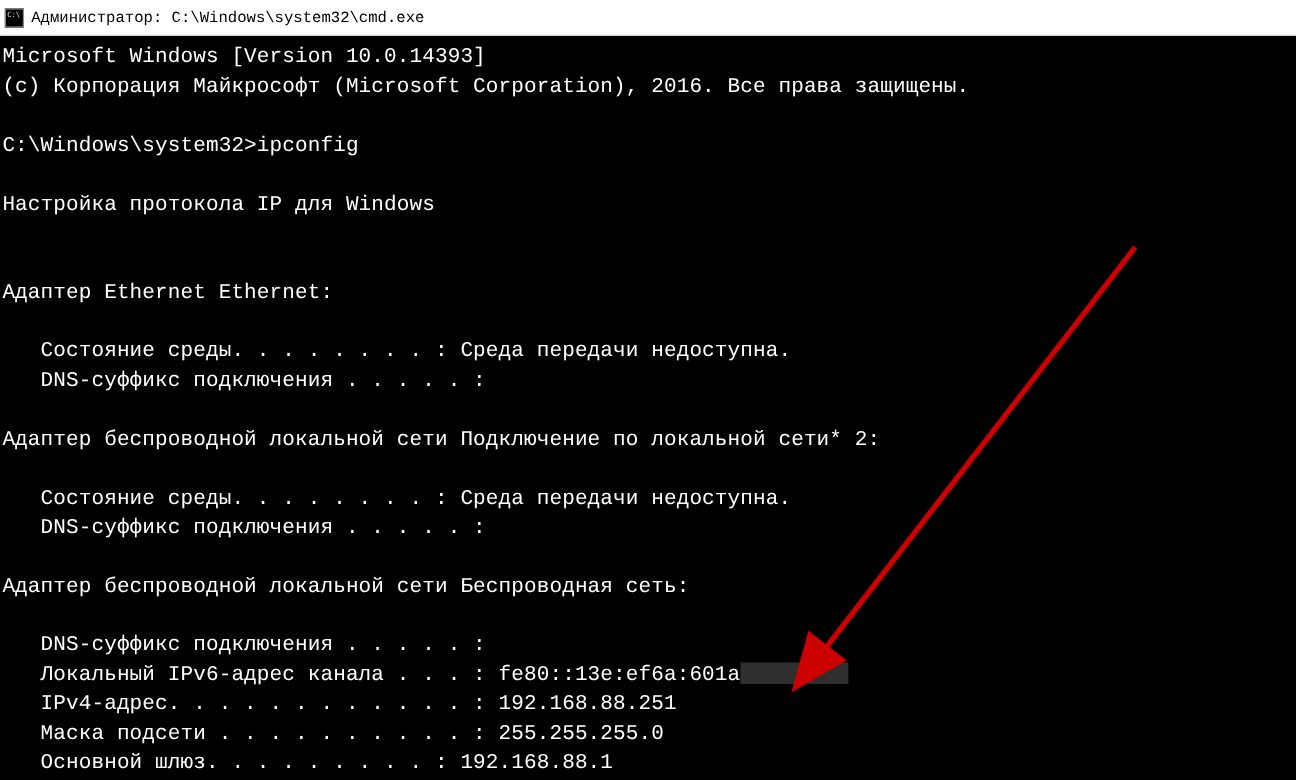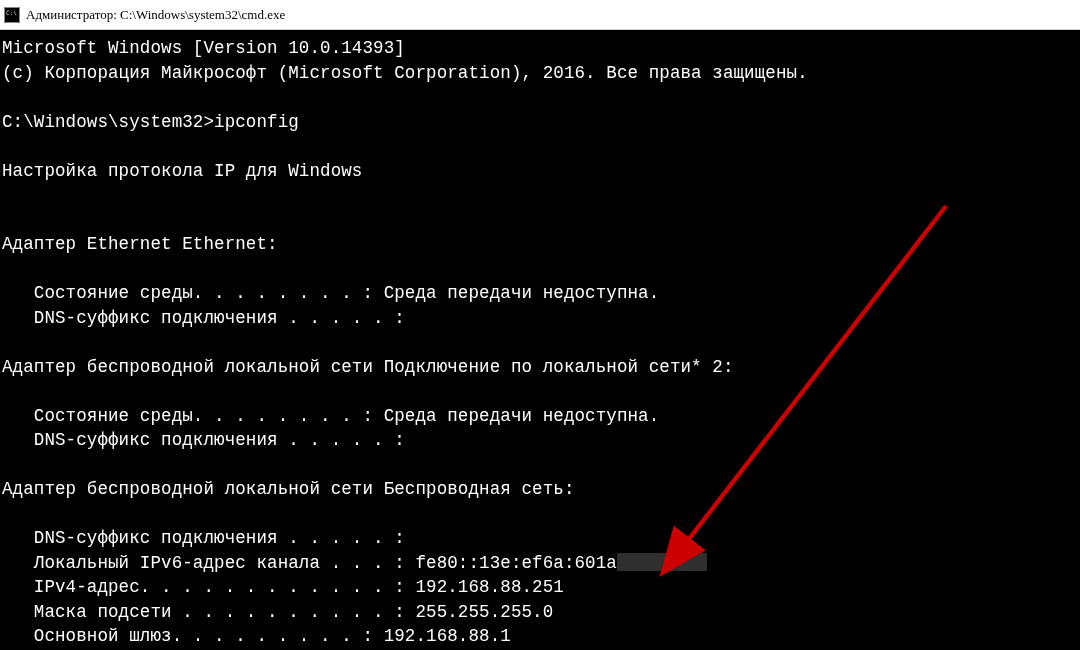--- a/index.html
+++ b/index.html
@@ -11,21 +11,21 @@
     font-size: 17.5px;
     overflow: hidden;
     position: relative;
   }
   .titlebar {
     height: 30px;
     background: #fff;
     display: flex;
     align-items: center;
     padding: 0 4px;
-    font-family: Liberation Serif, serif;
+    font-family: Liberation Mono, monospace;
     font-size: 13px;
     color: #000;
     border-bottom: 1px solid #d0d0d0;
   }
   .titlebar .cmd-icon {
     width: 16px;
     height: 16px;
     background: #000;
     border: 1px solid #888;
     margin-right: 6px;

